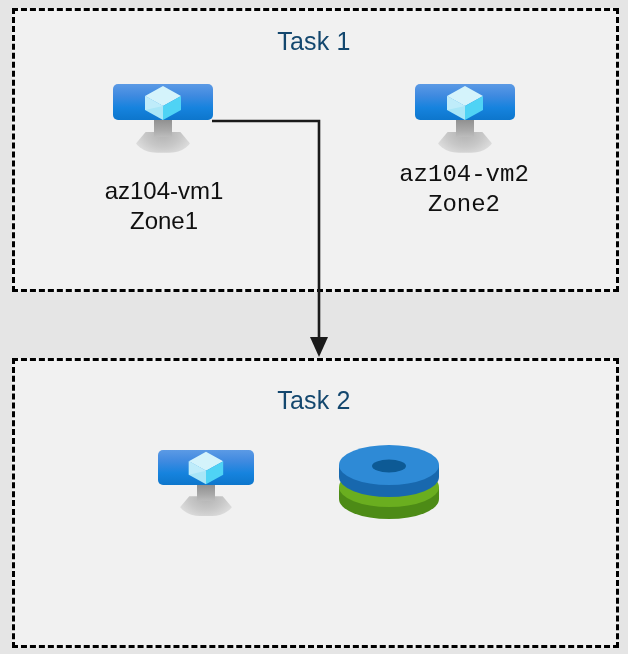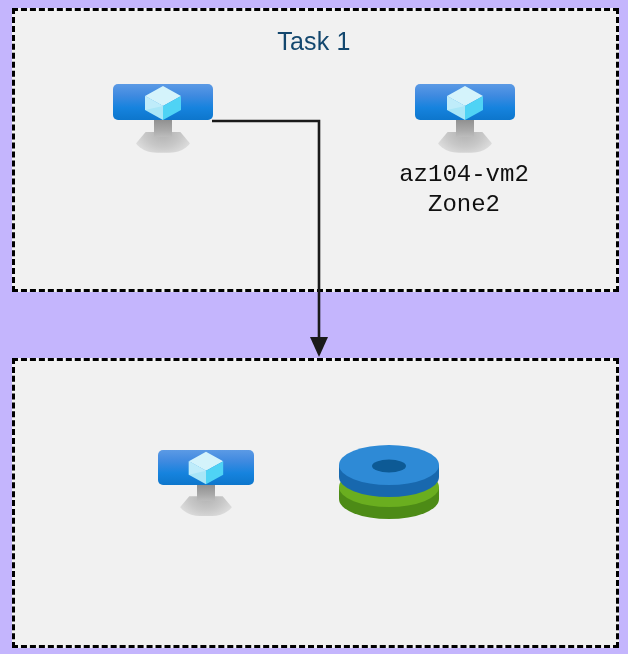--- a/index.html
+++ b/index.html
@@ -13,21 +13,21 @@
     position: relative;
     overflow: hidden;
     font-family: "Liberation Sans", "DejaVu Sans", sans-serif;
   }
 
   #canvas {
     position: absolute;
     left: 0; top: 0;
     width: 628px;
     height: 654px;
-    background: #c4b5fd;
+    background: #e5e5e5;
   }
 
   
   .task-box {
     position: absolute;
     background: #f1f1f1;
     border: 3px dashed #000000;
     box-sizing: border-box;
   }
   #task1-box {
@@ -141,36 +141,39 @@
     <div class="vm-base"></div>
     <div class="vm-neck"></div>
     <div class="vm-screen"></div>
     <svg class="vm-cube" width="44" height="44" viewBox="0 0 44 44">
       <polygon points="22,6 40,16 22,26 4,16" fill="#d4f3fb"></polygon>
       <polygon points="4,16 22,26 22,40 4,30" fill="#a9e6f7"></polygon>
       <polygon points="40,16 40,30 22,40 22,26" fill="#4fd3f5"></polygon>
       <polygon points="4,16 22,26 4,30" fill="#bfecfa"></polygon>
     </svg>
   </div>
+  <div class="node-label" id="vm1-label">az104-vm1
+Zone1</div>
 
   <div class="vm-icon" id="vm2-icon" style="left:415px; top:84px; width:100px; height:80px;">
     <div class="vm-base"></div>
     <div class="vm-neck"></div>
     <div class="vm-screen"></div>
     <svg class="vm-cube" width="44" height="44" viewBox="0 0 44 44">
       <polygon points="22,6 40,16 22,26 4,16" fill="#d4f3fb"></polygon>
       <polygon points="4,16 22,26 22,40 4,30" fill="#a9e6f7"></polygon>
       <polygon points="40,16 40,30 22,40 22,26" fill="#4fd3f5"></polygon>
       <polygon points="4,16 22,26 4,30" fill="#bfecfa"></polygon>
     </svg>
   </div>
   <div class="node-label" id="vm2-label">az104-vm2
 Zone2</div>
 
   <div class="task-box" id="task2-box"></div>
+  <div class="task-title" id="task2-title">Task 2</div>
 
   <div class="vm-icon" id="vm-resized-icon" style="left:158px; top:450px; width:96px; height:77px;">
     <div class="vm-base"></div>
     <div class="vm-neck"></div>
     <div class="vm-screen"></div>
     <svg class="vm-cube" width="42" height="42" viewBox="0 0 44 44">
       <polygon points="22,6 40,16 22,26 4,16" fill="#d4f3fb"></polygon>
       <polygon points="4,16 22,26 22,40 4,30" fill="#a9e6f7"></polygon>
       <polygon points="40,16 40,30 22,40 22,26" fill="#4fd3f5"></polygon>
       <polygon points="4,16 22,26 4,30" fill="#bfecfa"></polygon>

